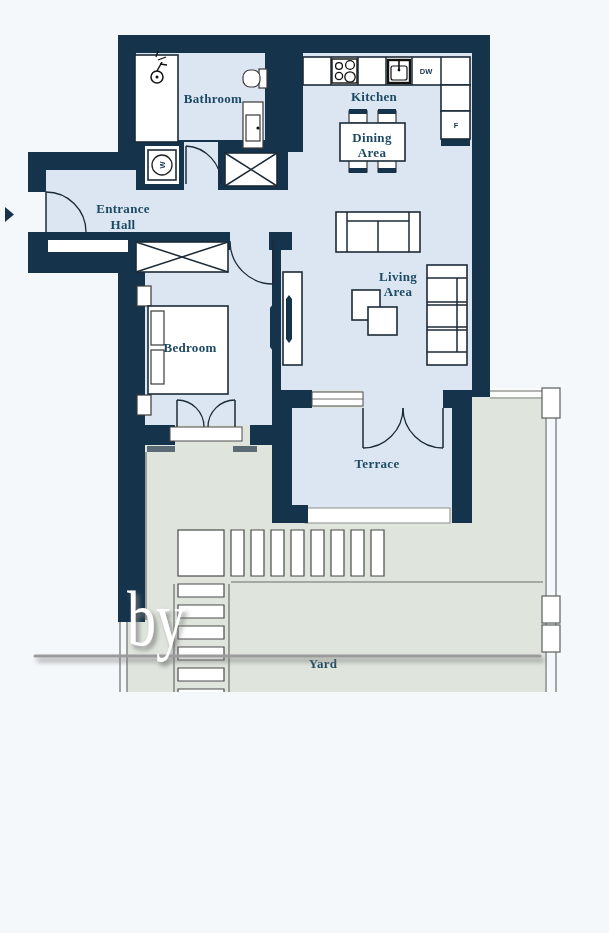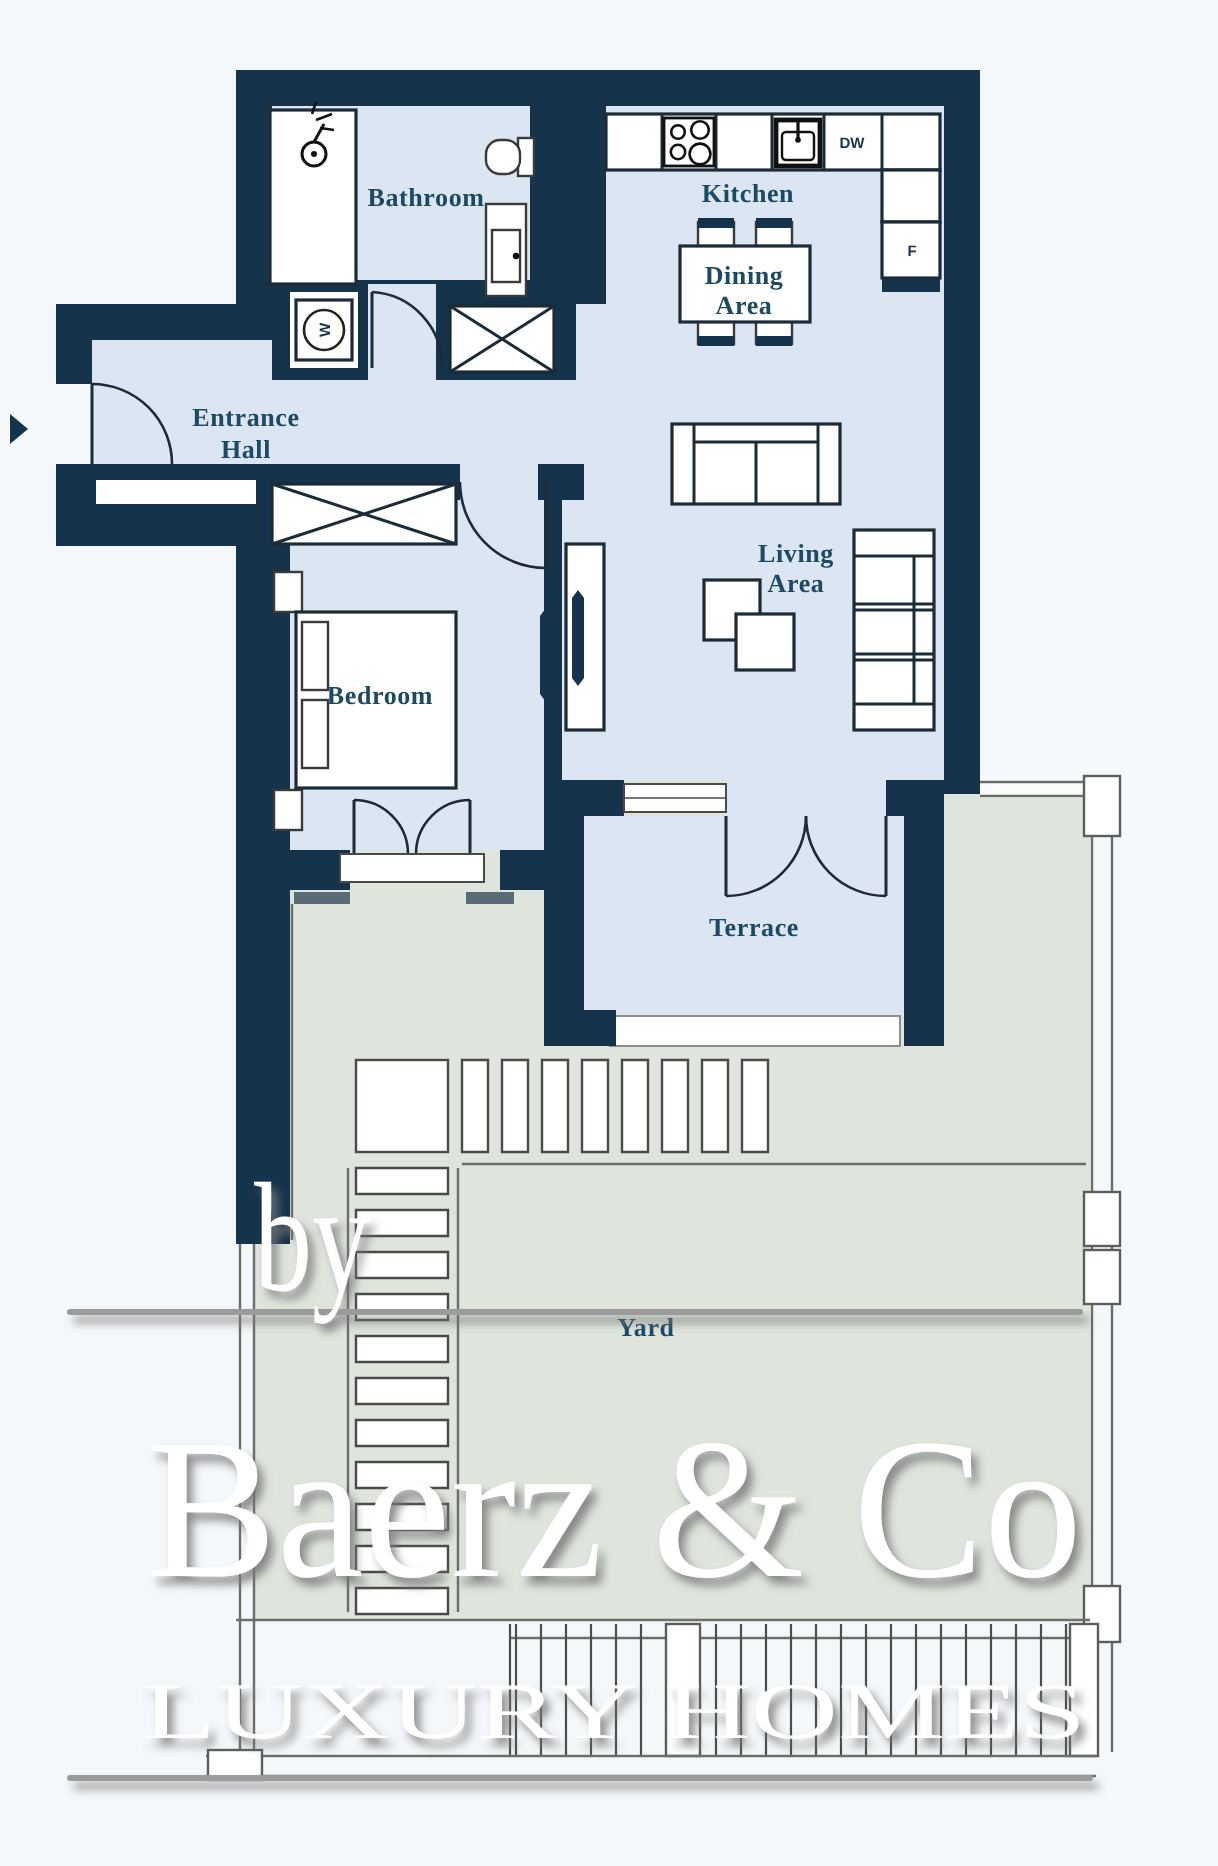--- a/index.html
+++ b/index.html
@@ -1,16 +1,16 @@
 <!DOCTYPE html>
 <html style="--wall: #15334a; --floor: #dce6f2; --yard: #dfe5dd; --label: #1d4a63;"><head>
 <meta charset="utf-8">
 <style>
   html,body{margin:0;padding:0;background:#f5f8fb;}
-  #stage{position:relative;width:609px;height:933px;overflow:hidden;background:#f5f8fb;
+  #stage{position:relative;width:609px;height:692px;overflow:hidden;background:#f5f8fb;
          font-family:"Liberation Serif",serif;}
   svg{position:absolute;left:0;top:0;}
   .wl{fill:var(--wall,#15334a);}
   .fl{fill:var(--floor,#dce6f2);}
   .yd{fill:var(--yard,#dfe5dd);}
   .fw{fill:#ffffff;stroke:#1c2b38;stroke-width:1.6;}
   .fwt{fill:#ffffff;stroke:#3a3a3a;stroke-width:1.2;}
   .ln{stroke:#1c2b38;stroke-width:1.5;fill:none;}
   .arc{stroke:#1c2b38;stroke-width:1.3;fill:none;}
   .thin{stroke:#6a6f6a;stroke-width:1.2;fill:none;}

